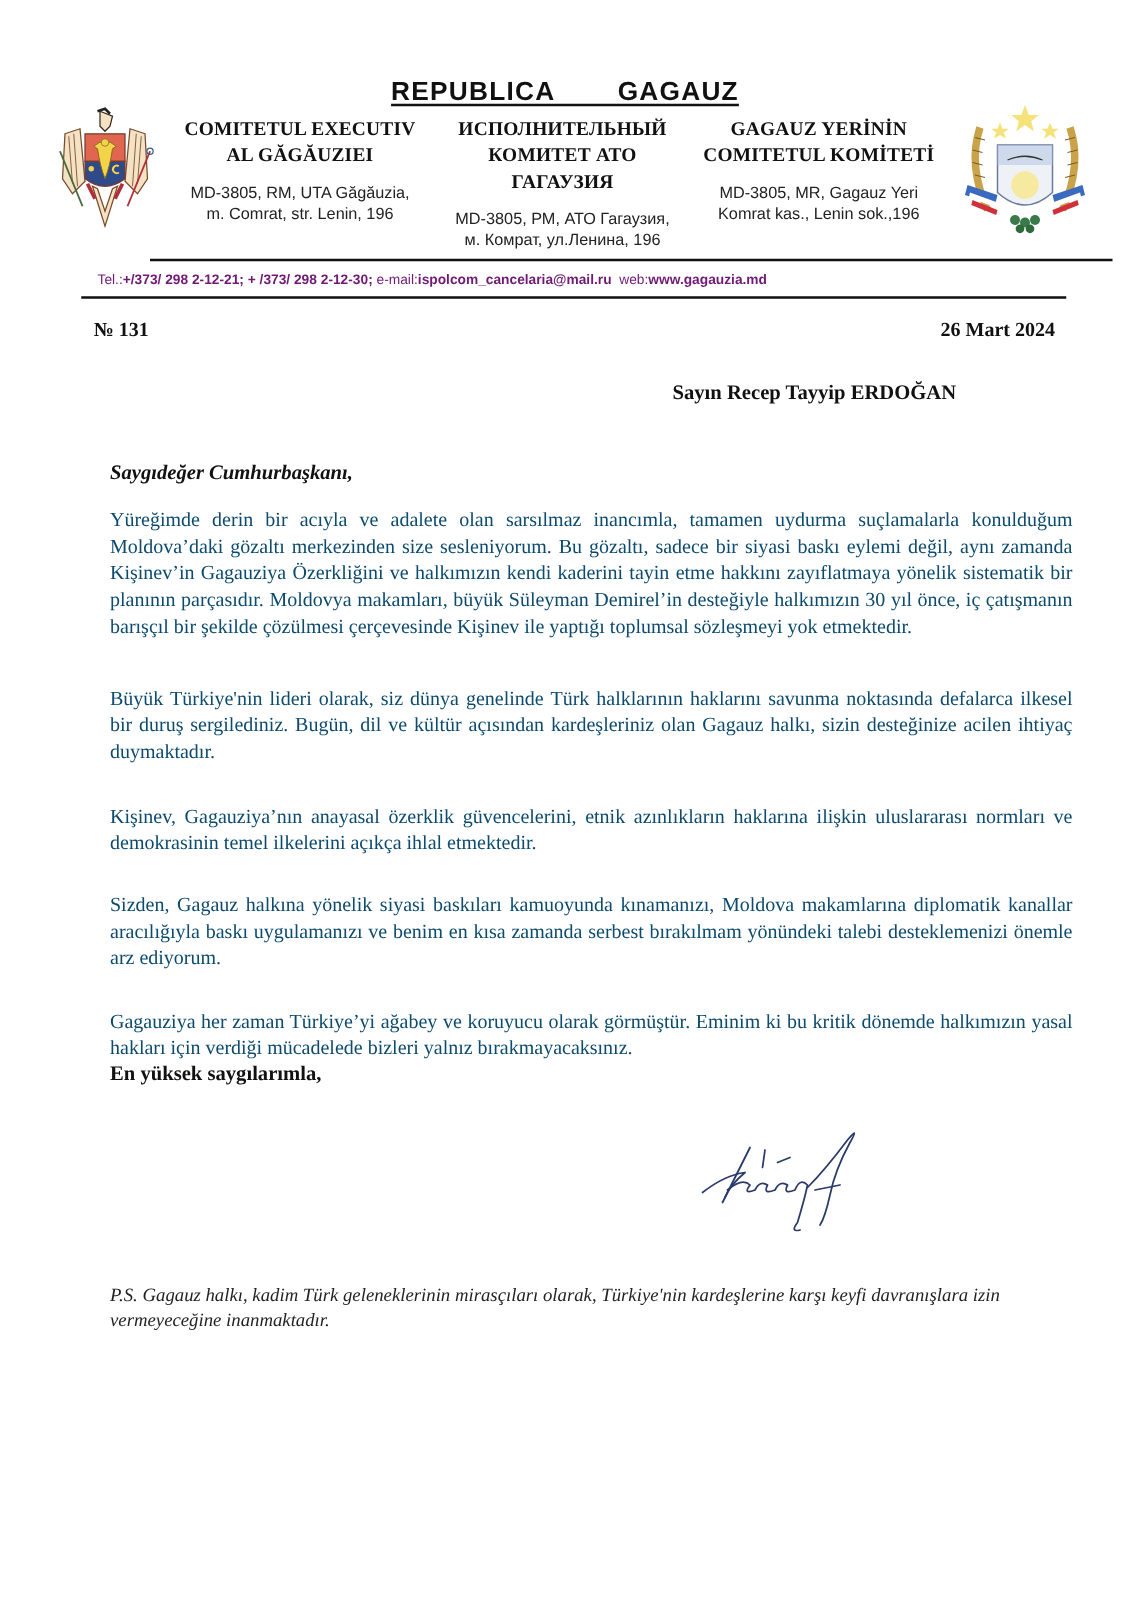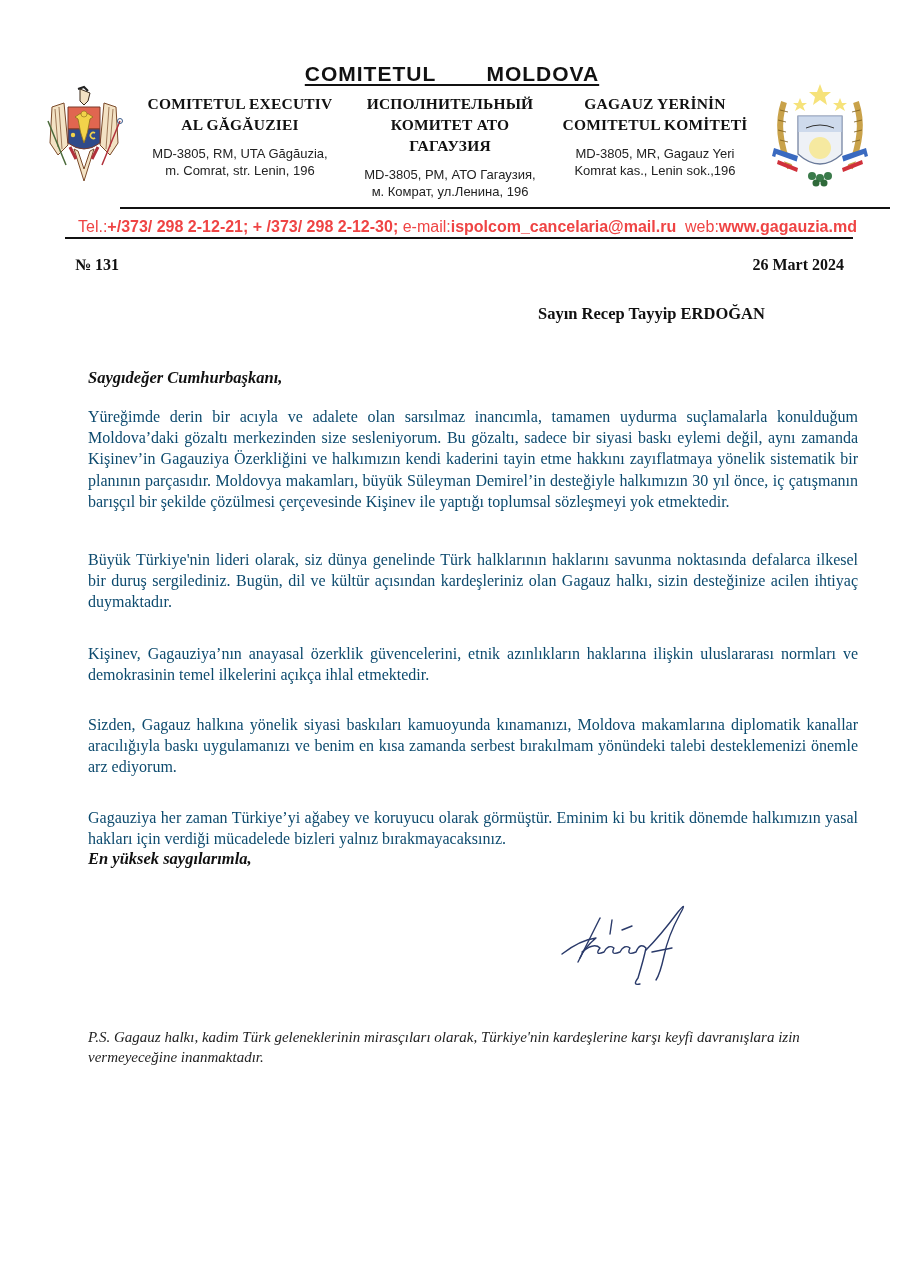--- a/index.html
+++ b/index.html
@@ -15,47 +15,47 @@
   .col .addr { font-family: "Liberation Sans", sans-serif; font-size: 13px; line-height: 17px; margin-top: 10px; color: #222; }
   .col1 { left: 140px; width: 200px; }
   .col2 { left: 350px; width: 200px; }
   .col3 { left: 555px; width: 200px; }
 
   .emblem-left { left: 44px; top: 85px; width: 80px; height: 100px; }
   .emblem-right { left: 770px; top: 82px; width: 100px; height: 110px; }
 
   .line1 { left: 120px; top: 207px; width: 770px; height: 2px; background: #111; }
   .line2 { left: 65px; top: 237px; width: 788px; height: 2px; background: #111; }
-  .contact { left: 78px; top: 218px; font-size: 16px; font-weight: bold; white-space: nowrap; color: #ef4444; }
+  .contact { left: 78px; top: 218px; font-size: 11px; font-weight: bold; white-space: nowrap; color: #701a75; }
   .contact .lbl { font-weight: normal; }
 
   .number { left: 75px; top: 256px; font-size: 16px; font-weight: bold; }
   .date { right: 60px; top: 256px; font-size: 16px; font-weight: bold; }
 
   .addressee { left: 538px; top: 303px; font-size: 16.5px; font-weight: bold; line-height: 21px; }
 
   .salutation { left: 88px; top: 368px; font-size: 16.5px; font-weight: bold; font-style: italic; }
 
   .para { position: absolute; left: 88px; width: 770px; font-family: "Liberation Serif", serif; font-size: 16px; line-height: 21.2px; text-align: justify; color: #0c4a6e; }
   .p1 { top: 406px; }
   .p2 { top: 549px; }
   .p3 { top: 643px; }
   .p4 { top: 714px; }
   .p5 { top: 807px; }
-  .closing { left: 88px; top: 849px; font-size: 16.5px; font-weight: bold; font-style: italic; }
+  .closing { left: 88px; top: 849px; font-size: 16.5px; font-weight: bold; }
 
   .sig-block { left: 88px; top: 898px; font-size: 16px; font-weight: bold; line-height: 21.5px; }
   .signature { left: 560px; top: 890px; width: 180px; height: 110px; }
 
   .ps { left: 88px; top: 1027px; width: 760px; font-size: 15px; font-style: italic; line-height: 20px; color: #222; }
 </style>
 </head>
 <body>
 
-<div class="abs republic sans" style="white-space: pre;">COMITETUL   MOLDOVA</div>
+<div class="abs republic sans" style="white-space: pre;">REPUBLICA   GAGAUZ</div>
 
 <div class="abs emblem-left">
   <svg width="80" height="100" viewBox="0 0 80 100">
 
     <path d="M8 22 L20 18 L24 60 L14 70 L6 58 Z" fill="#f3e2c4" stroke="#7a4a2a" stroke-width="1"></path>
     <path d="M72 22 L60 18 L56 60 L66 70 L74 58 Z" fill="#f3e2c4" stroke="#7a4a2a" stroke-width="1"></path>
     <g stroke="#7a4a2a" stroke-width="0.7">
       <line x1="11" y1="24" x2="14" y2="62"></line>
         <line x1="15" y1="22" x2="18" y2="64"></line>
       <line x1="69" y1="24" x2="66" y2="62"></line>

